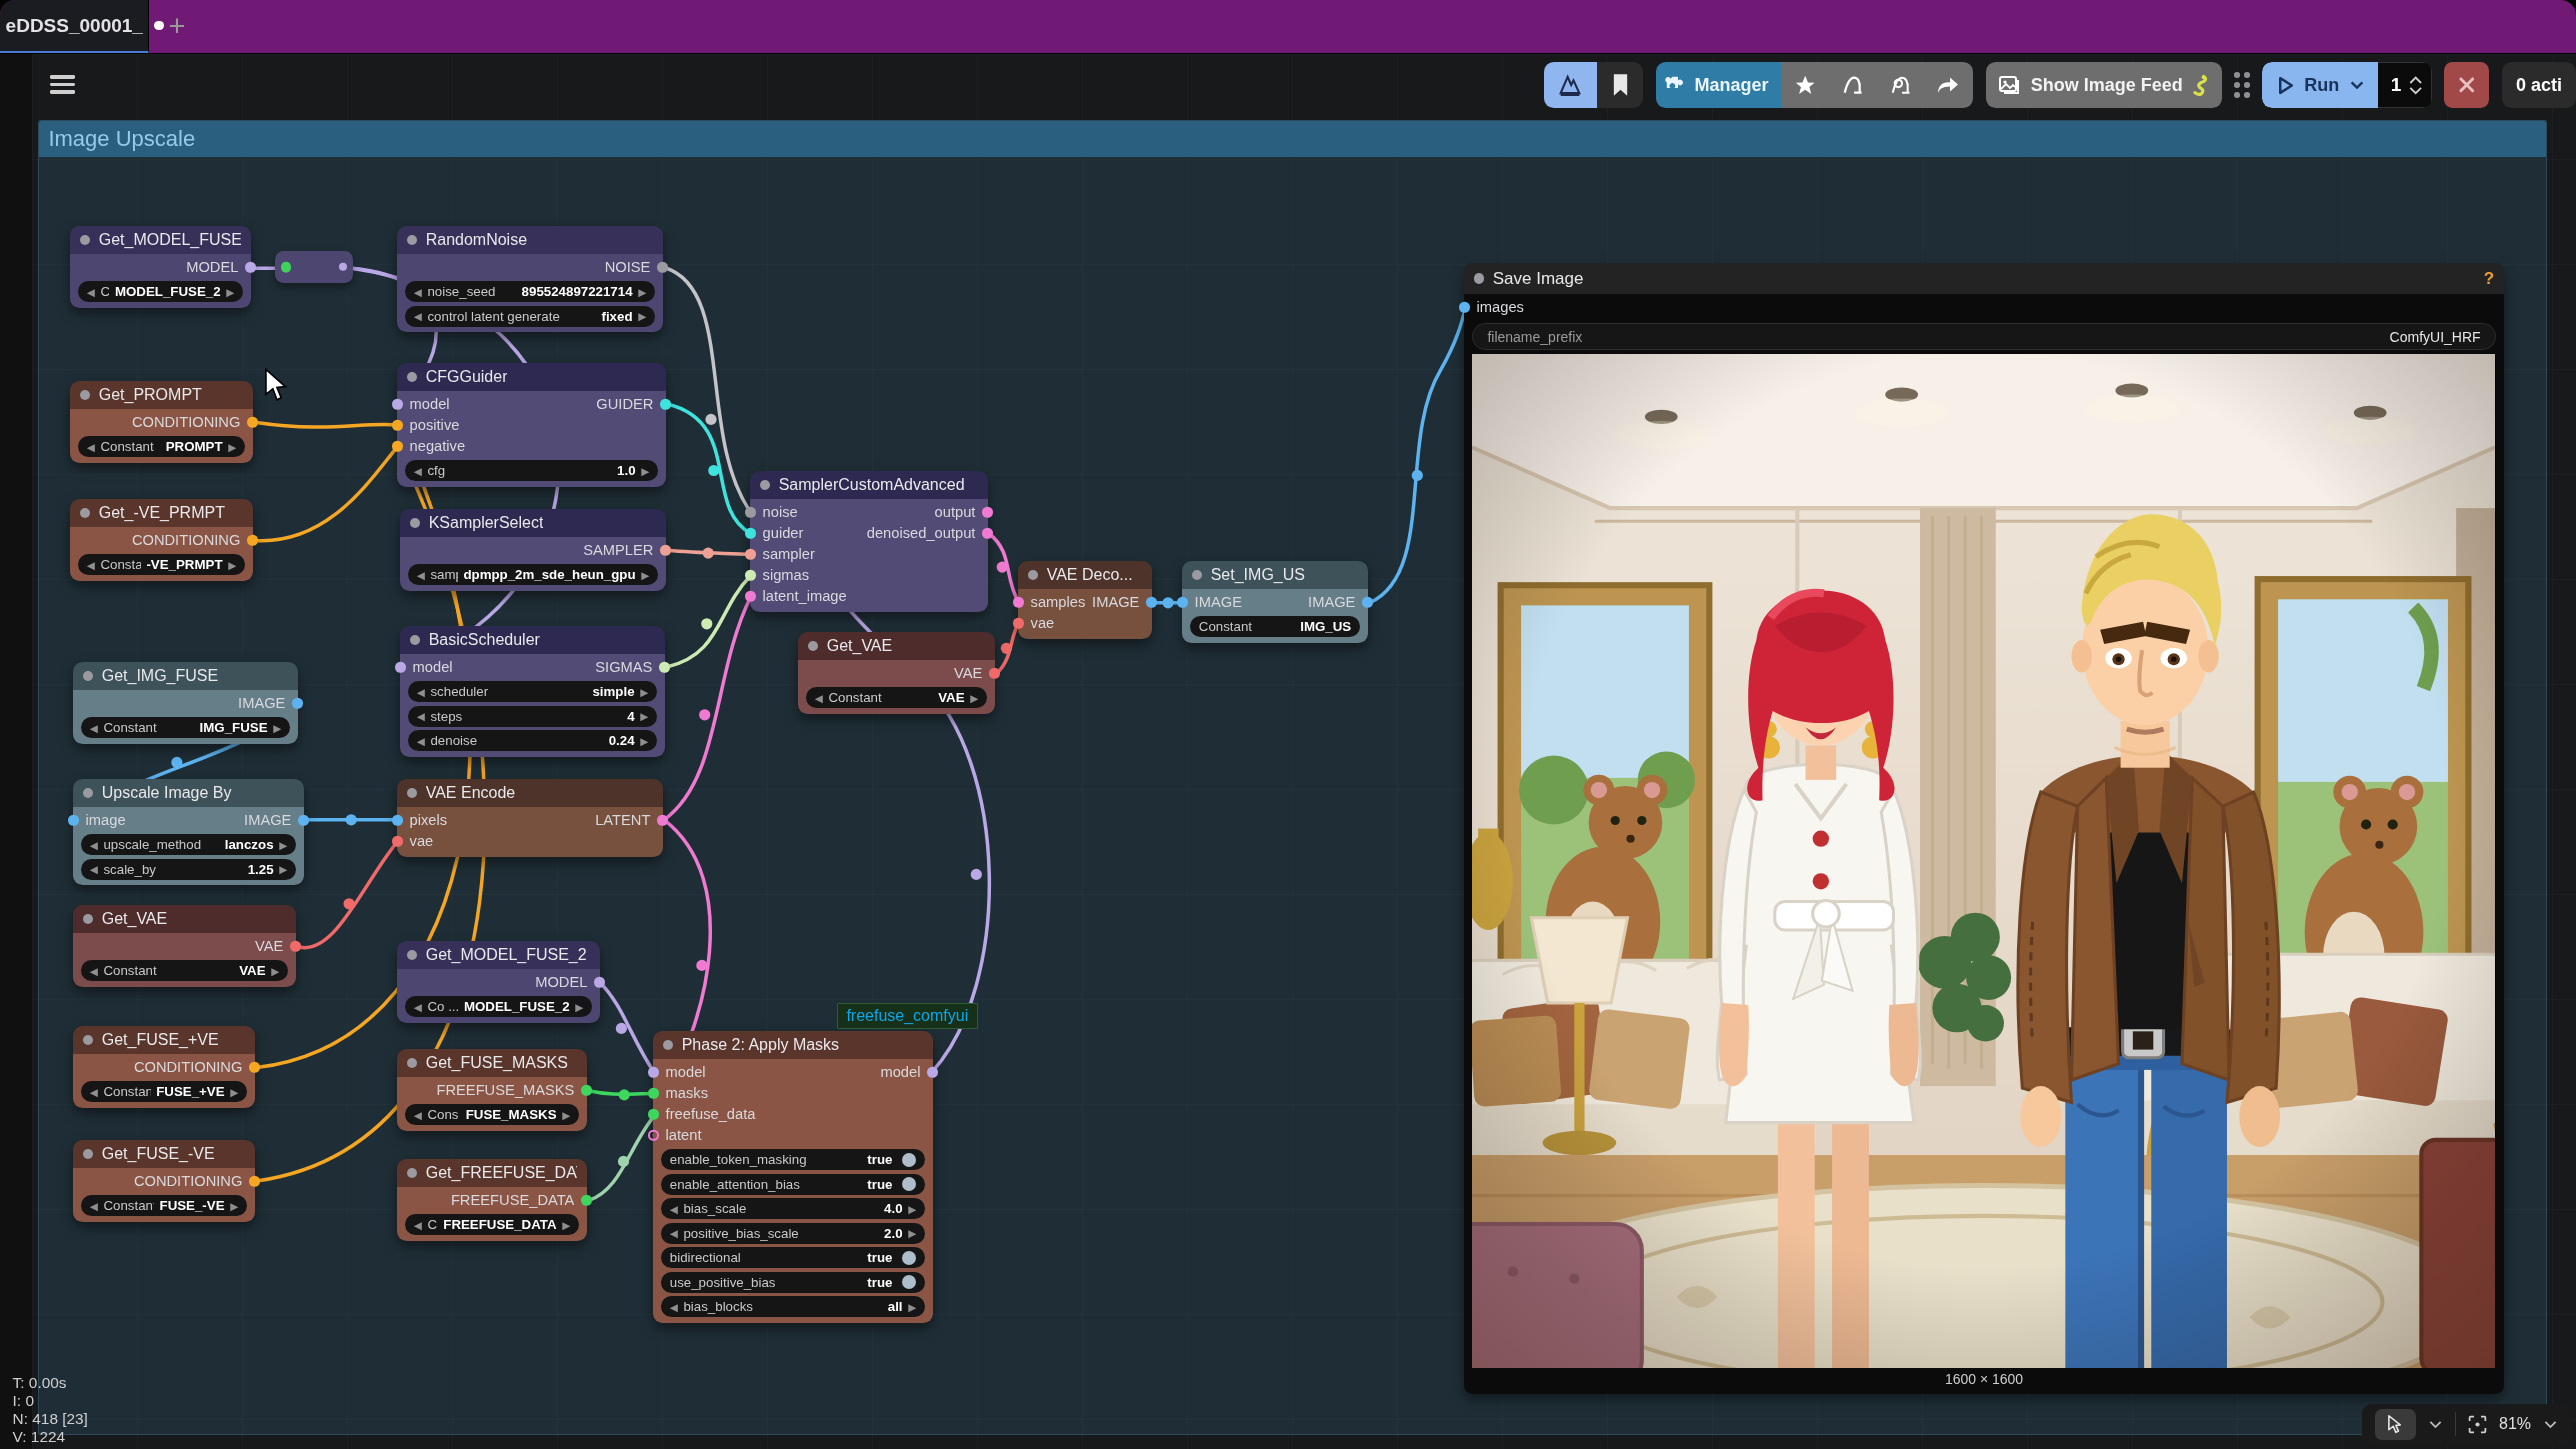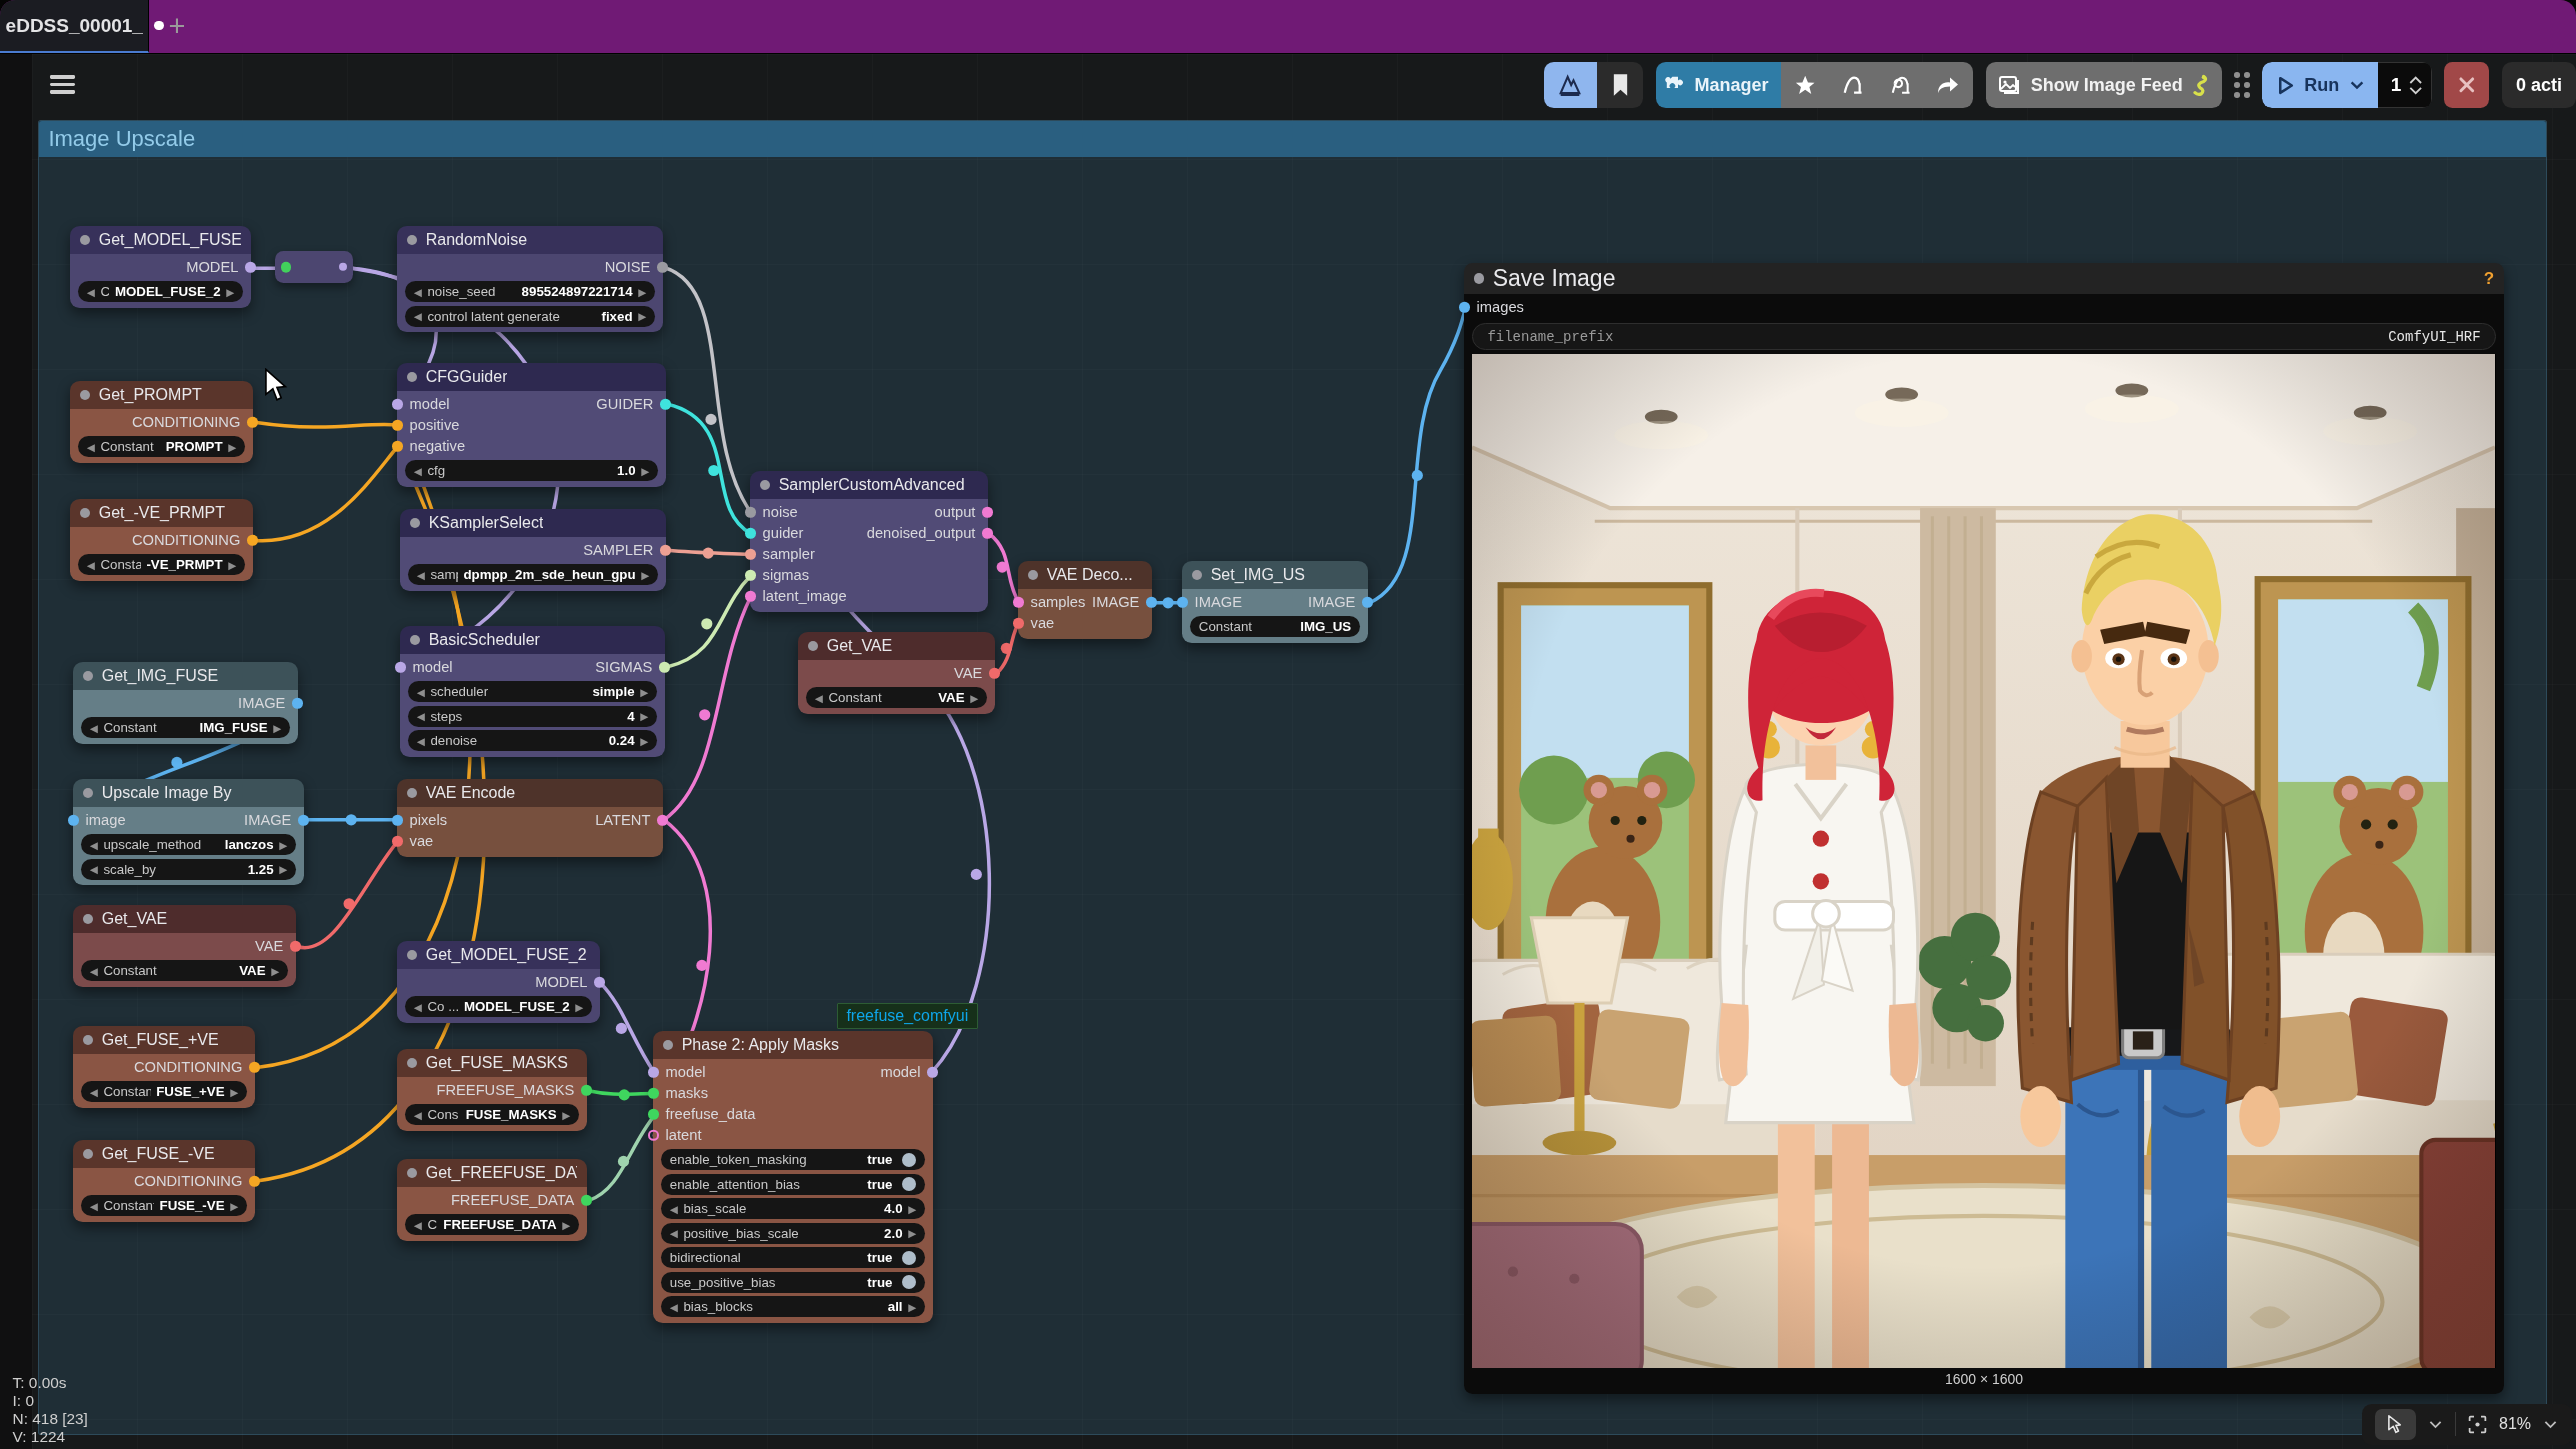--- a/index.html
+++ b/index.html
@@ -53,21 +53,21 @@
   .badge{position:absolute;z-index:3;background:#16301a;border:0.7px solid #2d5c34;color:#0ea5e9;font-size:16px;
     padding:2.8px 8.4px;border-radius:1px;}
   .reroute{position:absolute;z-index:2;width:78px;height:32px;background:#4c4670;border-radius:8.4px;box-shadow:0 4.2px 9.8px rgba(0,0,0,.4);}
   .reroute .sdot.l{background:#42d05c;left:5.6px;top:16px;}
   .reroute .sdot.r{background:#b9a7e6;right:5.6px;top:16px;width:8.4px;height:8.4px;}
   
   .save-img-wrap{margin:4.2px 8.4px 0 8.4px;background:#000;}
   .save-img-wrap svg{display:block;}
   .caption{color:#cfcfcf;font-size:14px;text-align:center;margin-top:2.8px;}
   .fnwidget{height:26.6px;margin:5.6px 8.4px 0 8.4px;background:#161616;border:0.7px solid #2e2e2e;border-radius:13.3px;
-    display:flex;align-items:center;padding:0 14px;box-sizing:border-box;font-family:Liberation Mono, monospace;}
+    display:flex;align-items:center;padding:0 14px;box-sizing:border-box;}
   .fnwidget .wl{color:#9a9a9a;font-size:14px;flex:1;} .fnwidget .wv{color:#e8e8e8;font-size:14px;}
   .help{margin-left:auto;color:#f0a030;font-size:17px;font-weight:bold;}
   
   .toolbar{position:absolute;top:62px;right:0;height:46px;z-index:6;display:flex;align-items:center;gap:12.6px;}
   .tb-group{display:flex;align-items:stretch;height:46px;border-radius:9.8px;overflow:hidden;}
   .tb-btn{display:flex;align-items:center;gap:8.4px;padding:0 12.6px;font-size:18px;}
   .logo-btn{background:#8fb6ee;} .bm-btn{background:#2b2b2b;}
   .mgr{background:#2f7ca6;color:#eaf4fa;font-weight:bold;padding-left:8px;}
   .mgr-rest{background:#6e6e6e;color:#f0f0f0;}
   .feed{background:#6e6e6e;color:#f2f2f2;font-weight:bold;border-radius:9.8px;}
@@ -653,21 +653,21 @@
               <span class="ar">◀</span>
               <span class="wl">bias_blocks</span>
               <span class="wv">all</span>
               <span class="ar">▶</span>
             </div>
           </div>
         </div>
         <div class="node t-black" style="left: 1432px; top: 209px; width: 1040px; border-radius: 8.4px;">
     <div class="hd" style="height:31px">
       <span class="cdot"></span>
-      <span class="ti" style="font-size:23px">Save Image</span>
+      <span class="ti" style="font-size:17px">Save Image</span>
       <span class="help">?</span>
     </div>
     <div class="bd" style="padding-bottom:7px">
       <div class="srow" style="justify-content:flex-start">
         <span class="sdot l" style="background:#5db3f0"></span>
         <span class="lab">images</span>
       </div>
       <div class="fnwidget">
         <span class="wl">filename_prefix</span>
         <span class="wv">ComfyUI_HRF</span>

